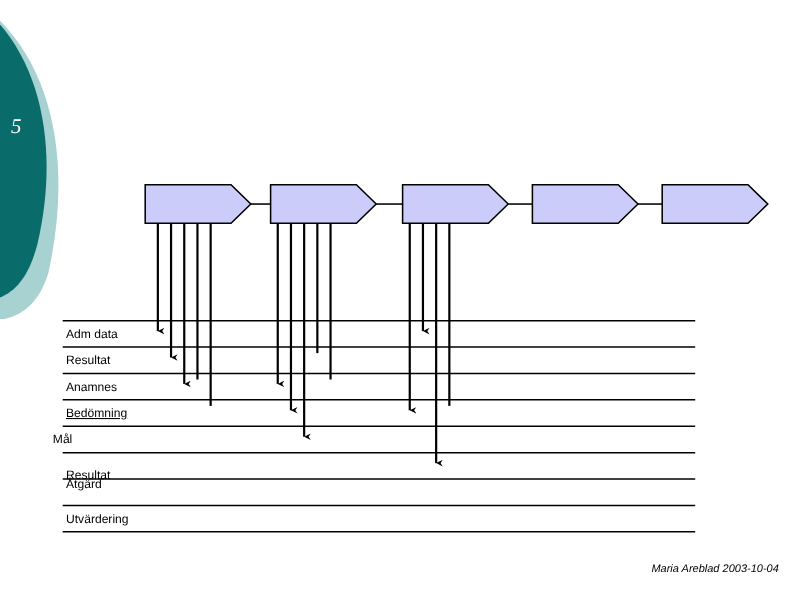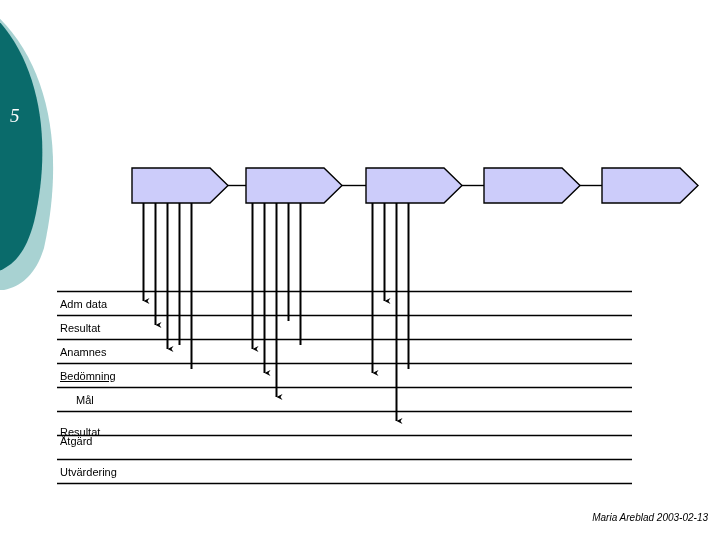--- a/index.html
+++ b/index.html
@@ -125,21 +125,21 @@
         <polygon points="484,168 562,168 580,185.5 562,203 484,203" fill="#CCCCFA" stroke="#000000" stroke-width="1.4" stroke-linejoin="miter"></polygon>
         <polygon points="602,168 680,168 698,185.5 680,203 602,203" fill="#CCCCFA" stroke="#000000" stroke-width="1.4" stroke-linejoin="miter"></polygon>
       </g>
   </svg>
 
   <div id="row-labels">
       <div class="row-label" style="left: 60px; top: 299px;">Adm data</div>
       <div class="row-label" style="left: 60px; top: 323px;">Resultat</div>
       <div class="row-label" style="left: 60px; top: 347px;">Anamnes</div>
       <div class="row-label" style="left: 60px; top: 371px; text-decoration: underline;">Bedömning</div>
-      <div class="row-label" style="left: 76px; top: 395px;">Mål</div>
+      <div class="row-label" style="left: 48px; top: 395px;">Mål</div>
       <div class="row-label" style="left: 60px; top: 427px;">Resultat</div>
       <div class="row-label" style="left: 60px; top: 436px;">Åtgärd</div>
       <div class="row-label" style="left: 60px; top: 467px;">Utvärdering</div>
     </div>
 
-  <div class="footer">Maria Areblad 2003-02-13</div>
+  <div class="footer">Maria Areblad 2003-10-04</div>
 
 </div>
 
 </body></html>

